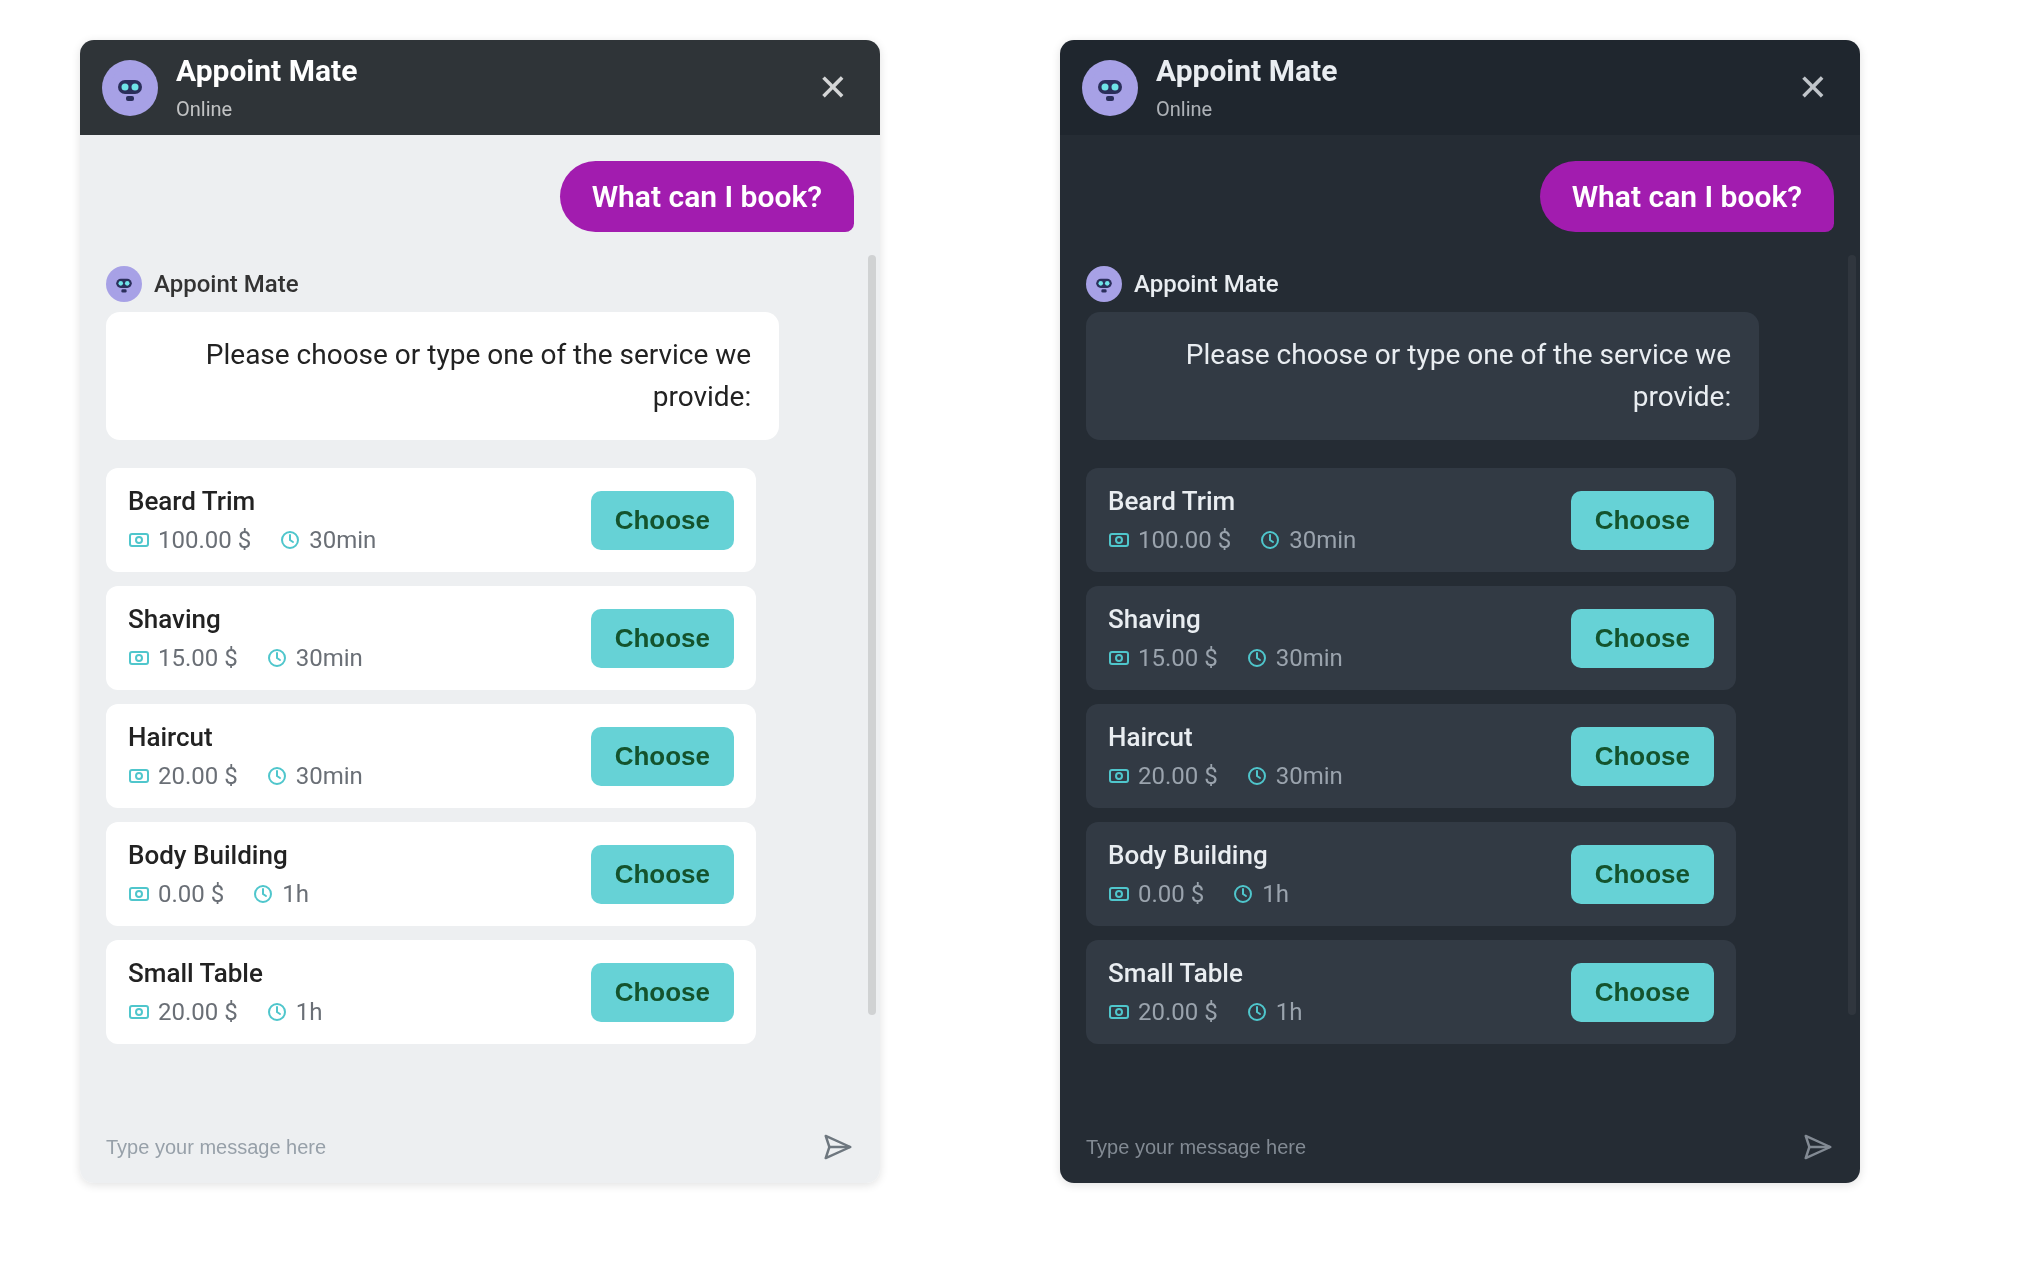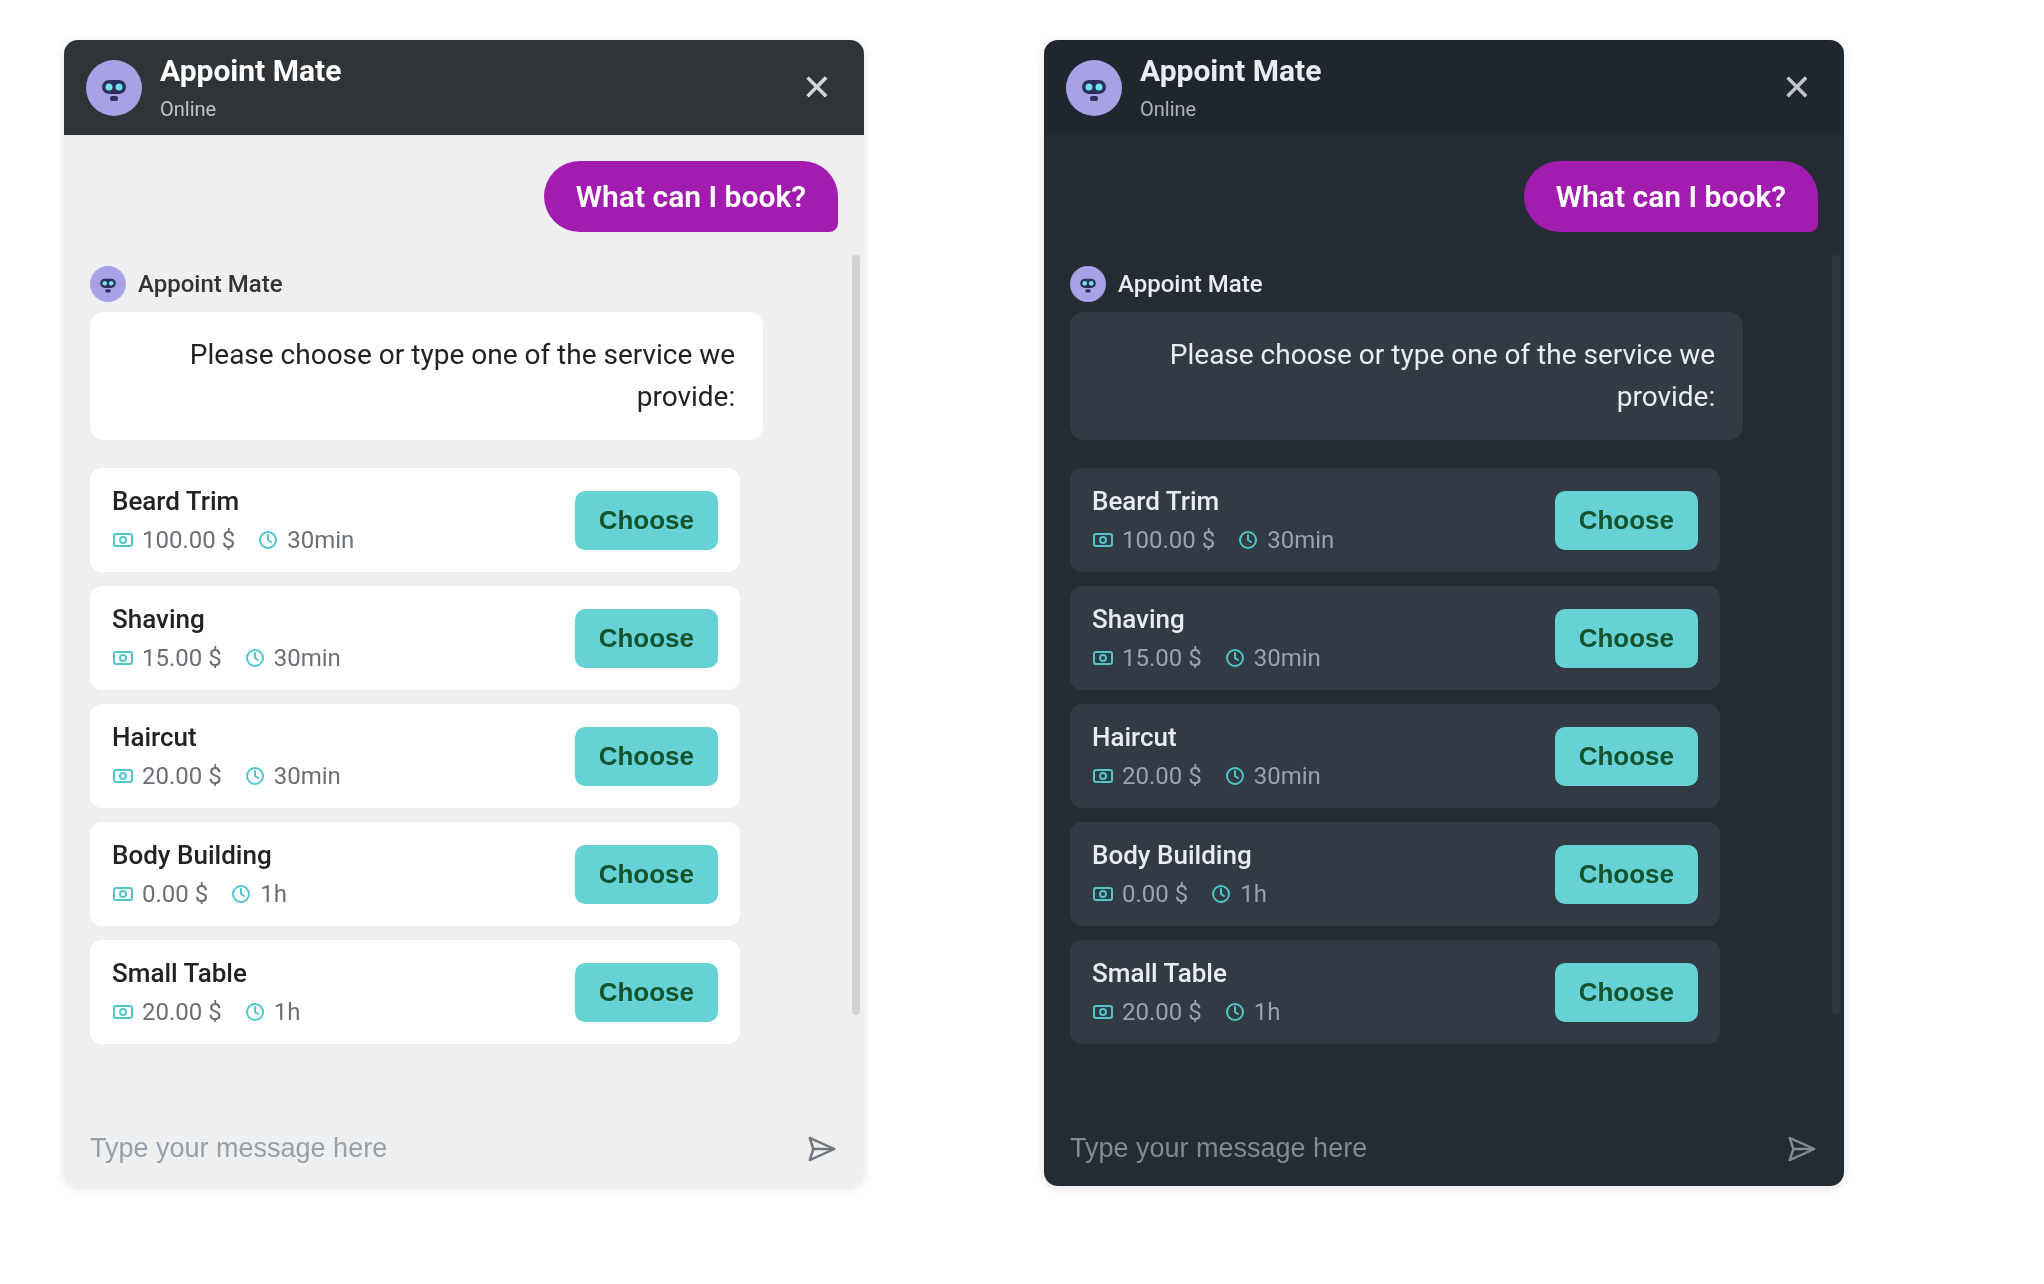--- a/index.html
+++ b/index.html
@@ -6,21 +6,21 @@
   body {
     font-family: -apple-system, BlinkMacSystemFont, "Segoe UI", Roboto, Helvetica, Arial, sans-serif;
     background: #ffffff;
     width: 2044px;
     height: 1284px;
     position: relative;
   }
   .frame {
     display: flex;
     gap: 180px;
-    padding: 40px 64px;
+    padding: 40px 80px;
     align-items: flex-start;
   }
   .chat-window {
     width: 800px;
     border-radius: 14px;
     overflow: hidden;
     box-shadow: 0 2px 10px rgba(0,0,0,.12);
     display: flex;
     flex-direction: column;
   }
@@ -99,21 +99,21 @@
   }
   .services { display: flex; flex-direction: column; gap: 14px; width: 650px; }
   .service-card {
     border-radius: 12px;
     padding: 18px 22px;
     display: flex;
     align-items: center;
   }
   .service-info { flex: 1; }
   .service-name { font-size: 26px; font-weight: 500; margin-bottom: 10px; }
-  .service-meta { display: flex; align-items: flex-start; gap: 22px; font-size: 24px; }
+  .service-meta { display: flex; align-items: flex-start; gap: 28px; font-size: 24px; }
   .meta-group { display: inline-flex; align-items: center; gap: 8px; }
   .meta-icon { color: #4fc6cc; display: inline-flex; }
   .choose-btn {
     background: #66d2d6;
     color: #14532d;
     border: none;
     border-radius: 10px;
     padding: 14px 24px;
     font-size: 26px;
     font-weight: 600;
@@ -123,21 +123,21 @@
   .chat-footer {
     display: flex;
     align-items: center;
     padding: 18px 26px 22px 26px;
     gap: 16px;
   }
   .msg-input {
     flex: 1;
     border: none;
     background: transparent;
-    font-size: 27px;
+    font-size: 20px;
     outline: none;
   }
   .send-btn { cursor: pointer; display: inline-flex; }
 
   
   .light .chat-header { background: #2f3438; color: #ffffff; }
   .light .chat-body   { background: #edeff1; }
   .light .scrollbar-hint { background: rgba(0,0,0,.12); }
   .light .bot-name    { color: #333; }
   .light .bot-bubble  { background: #ffffff; color: #222; }

